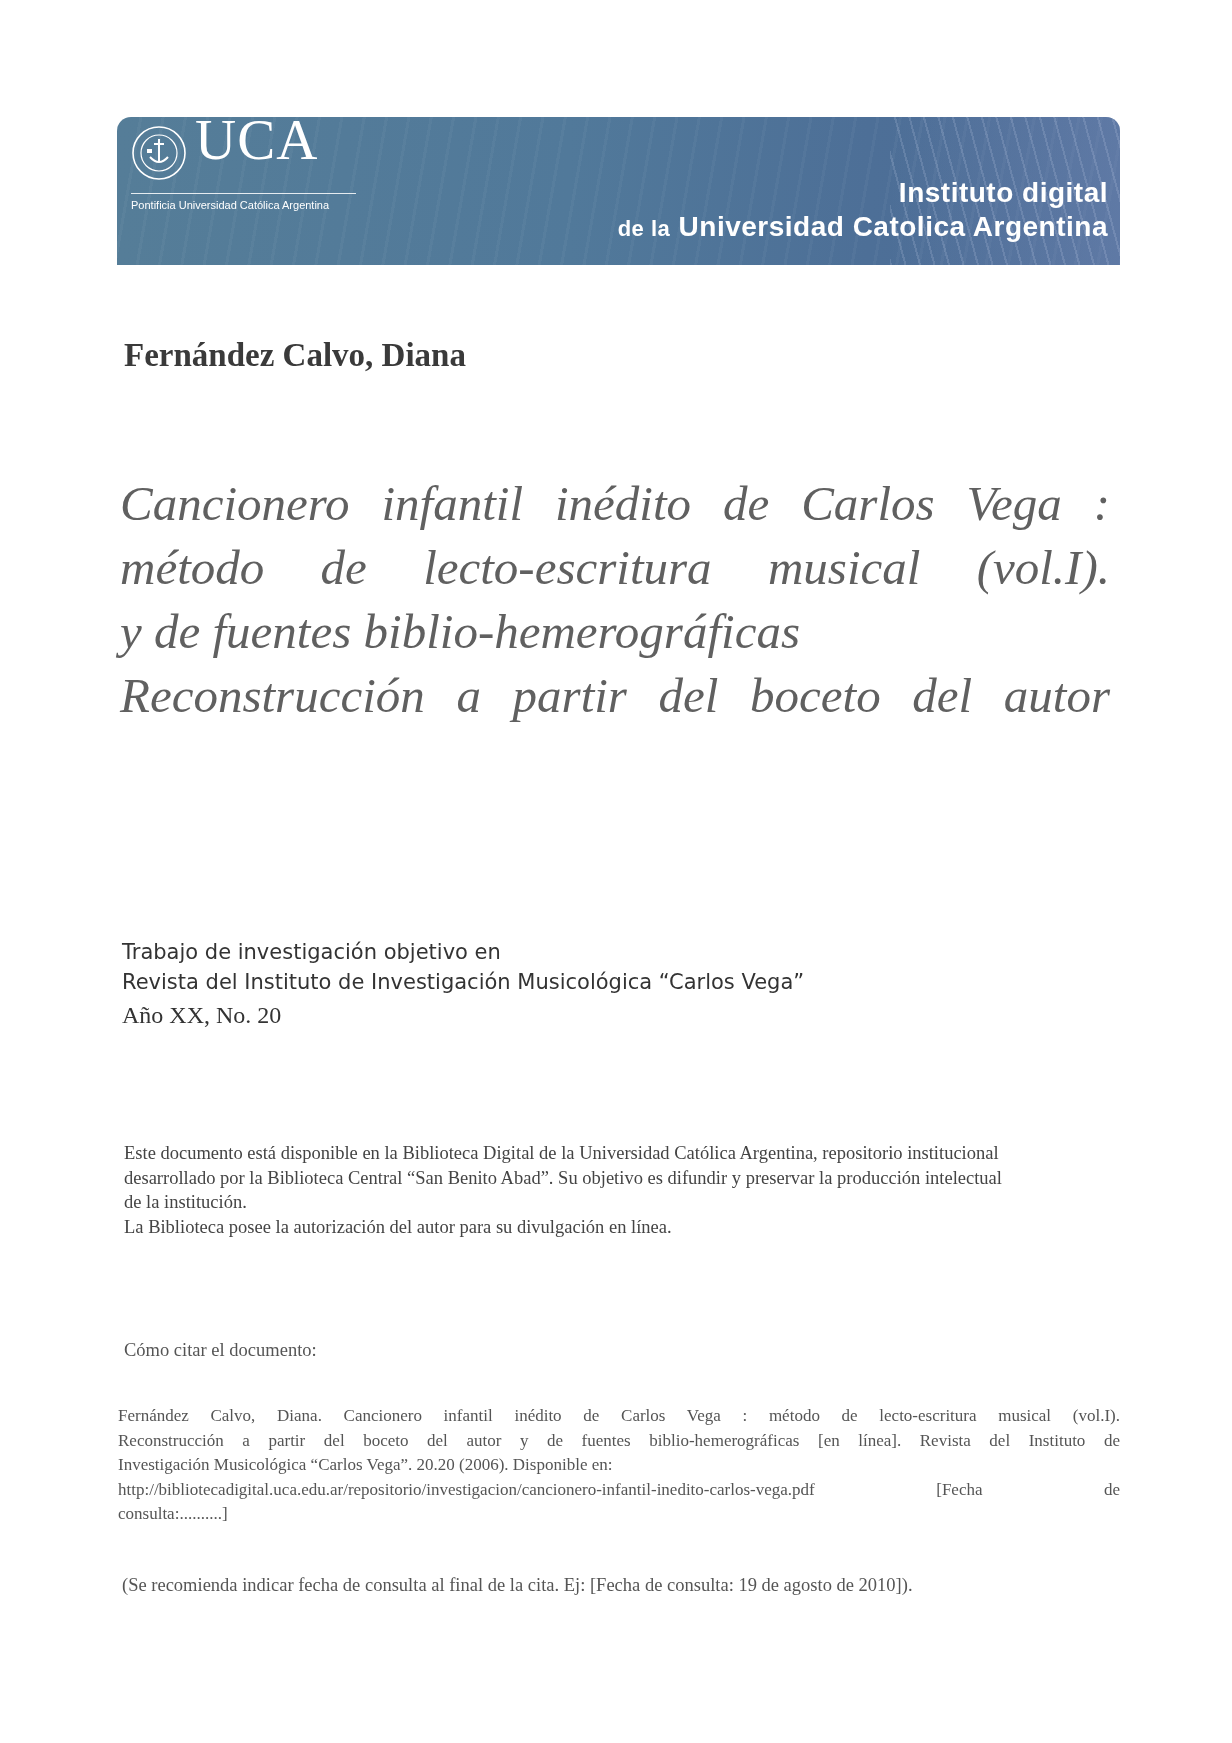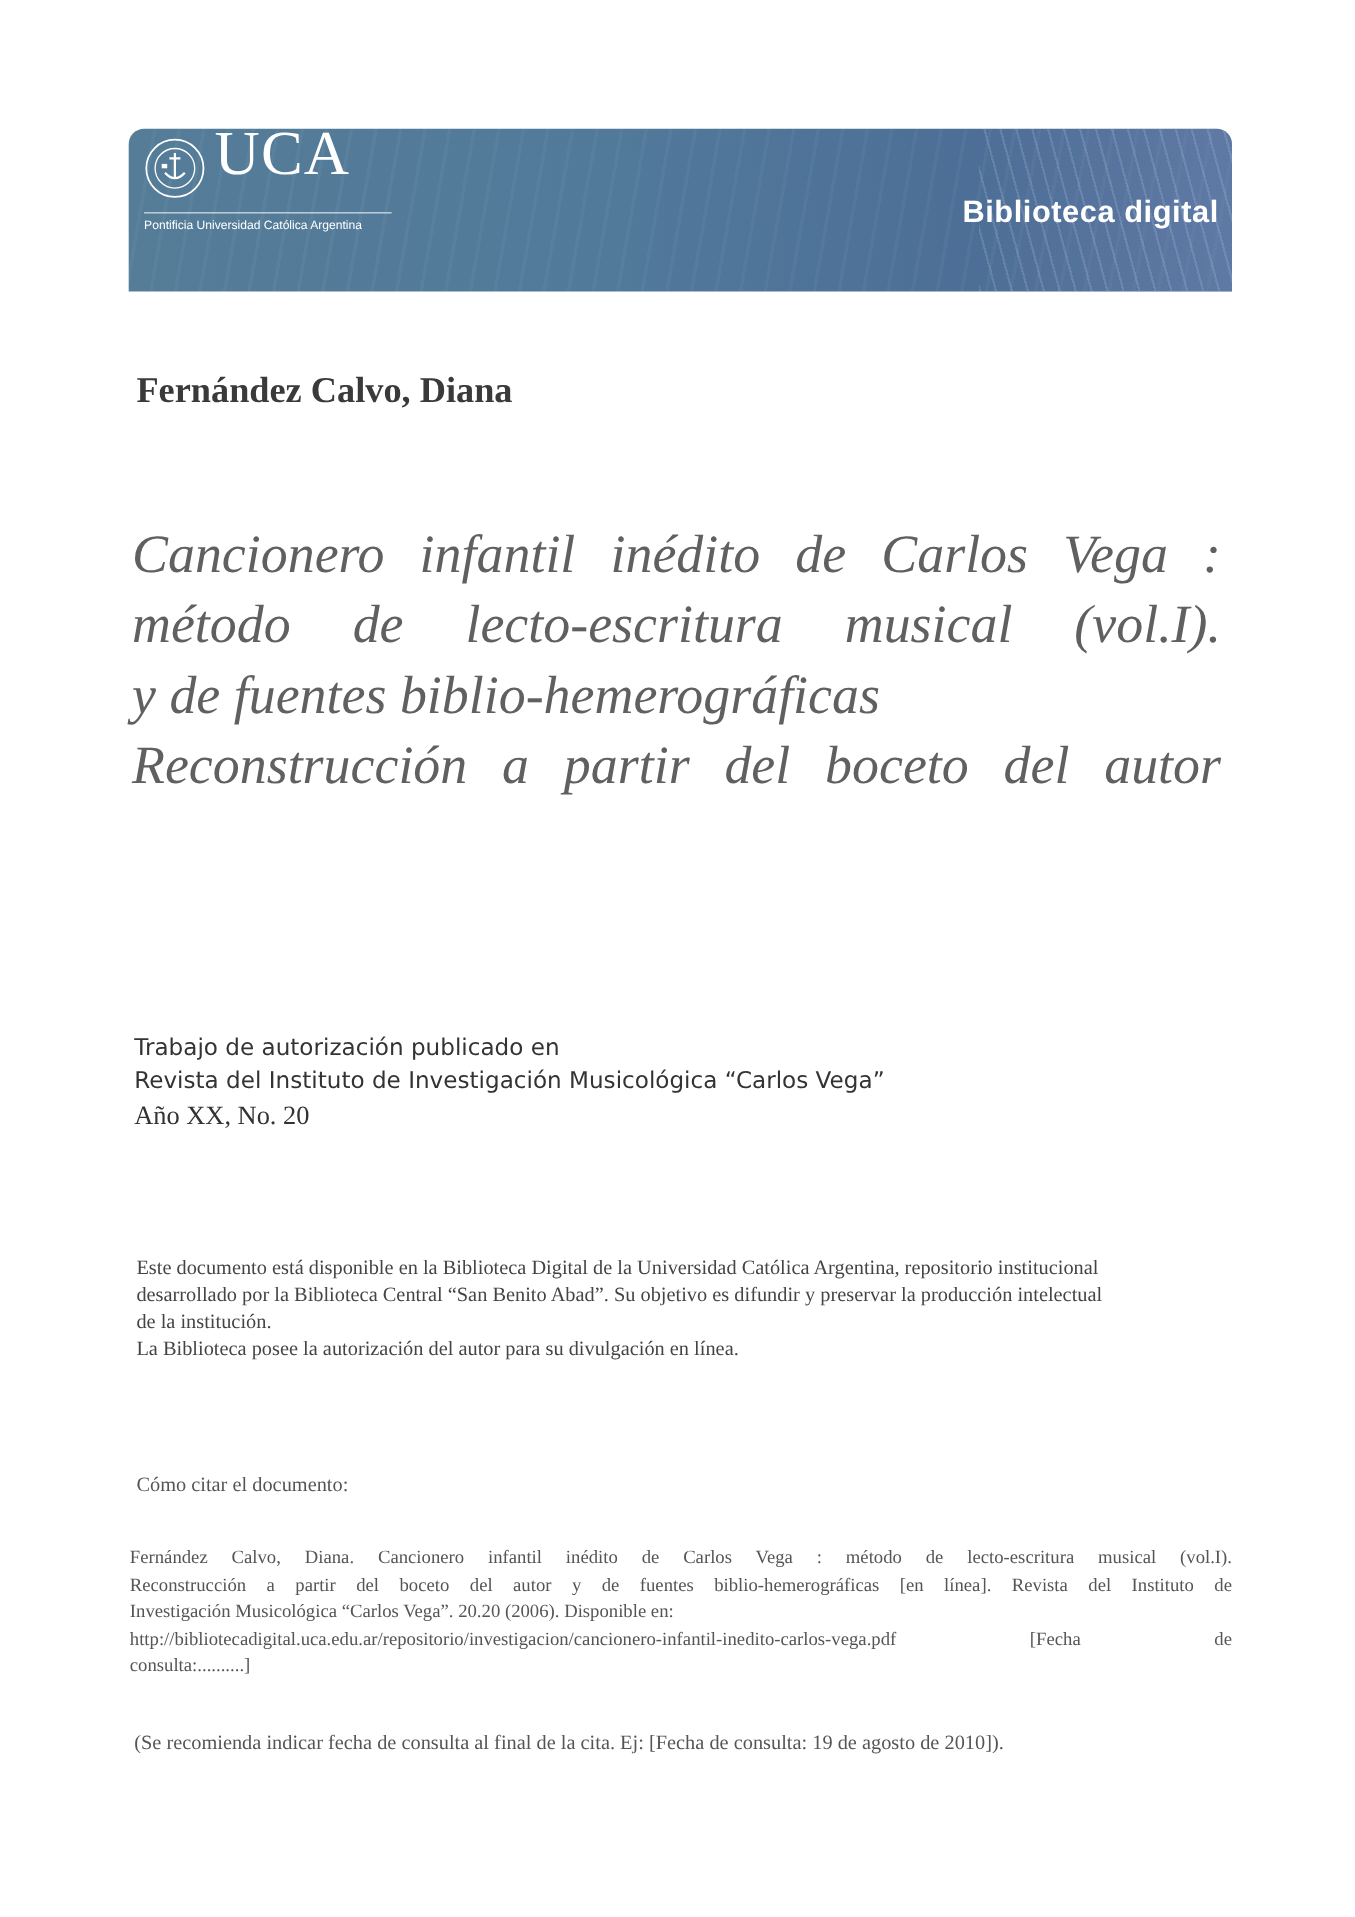--- a/index.html
+++ b/index.html
@@ -90,34 +90,38 @@
     <circle cx="28" cy="28" r="26" fill="none" stroke="#ffffff" stroke-width="1.6"></circle>
     <circle cx="28" cy="28" r="18" fill="none" stroke="#ffffff" stroke-width="1.2"></circle>
     <line x1="28" y1="14" x2="28" y2="36" stroke="#ffffff" stroke-width="2"></line>
     <line x1="23" y1="19" x2="33" y2="19" stroke="#ffffff" stroke-width="2"></line>
     <path d="M19 32 Q28 42 37 32" fill="none" stroke="#ffffff" stroke-width="2"></path>
     <rect x="16" y="24" width="5" height="4" fill="#ffffff"></rect>
   </svg>
   <div class="uca-word">UCA</div>
   <div class="uca-rule"></div>
   <div class="uca-sub">Pontificia Universidad Católica Argentina</div>
-  <div class="bib-line1">Biblioteca digital</div>
+  <div class="bib-line1">Instituto digital</div>
+  <div class="bib-line2">
+    <span class="small">de la</span>
+    <span>Universidad Catolica Argentina</span>
+  </div>
 </div>
 
 <div class="author">Fernández Calvo, Diana</div>
 
 <div class="title">
   <span class="line">Cancionero infantil inédito de Carlos Vega :</span>
   <span class="line">método de lecto-escritura musical (vol.I).</span>
   <span class="line last">y de fuentes biblio-hemerográficas</span>
   <span class="line">Reconstrucción a partir del boceto del autor</span>
 </div>
 
 <div class="pub">
-  <div>Trabajo de autorización publicado en</div>
+  <div>Trabajo de investigación objetivo en</div>
   <div>Revista del Instituto de Investigación Musicológica “Carlos Vega”</div>
   <div class="issue">Año XX, No. 20</div>
 </div>
 
 <div class="notice">
   <div>Este documento está disponible en la Biblioteca Digital de la Universidad Católica Argentina, repositorio institucional</div>
   <div>desarrollado por la Biblioteca Central “San Benito Abad”. Su objetivo es difundir y preservar la producción intelectual</div>
   <div>de la institución.</div>
   <div>La Biblioteca posee la autorización del autor para su divulgación en línea.</div>
 </div>

